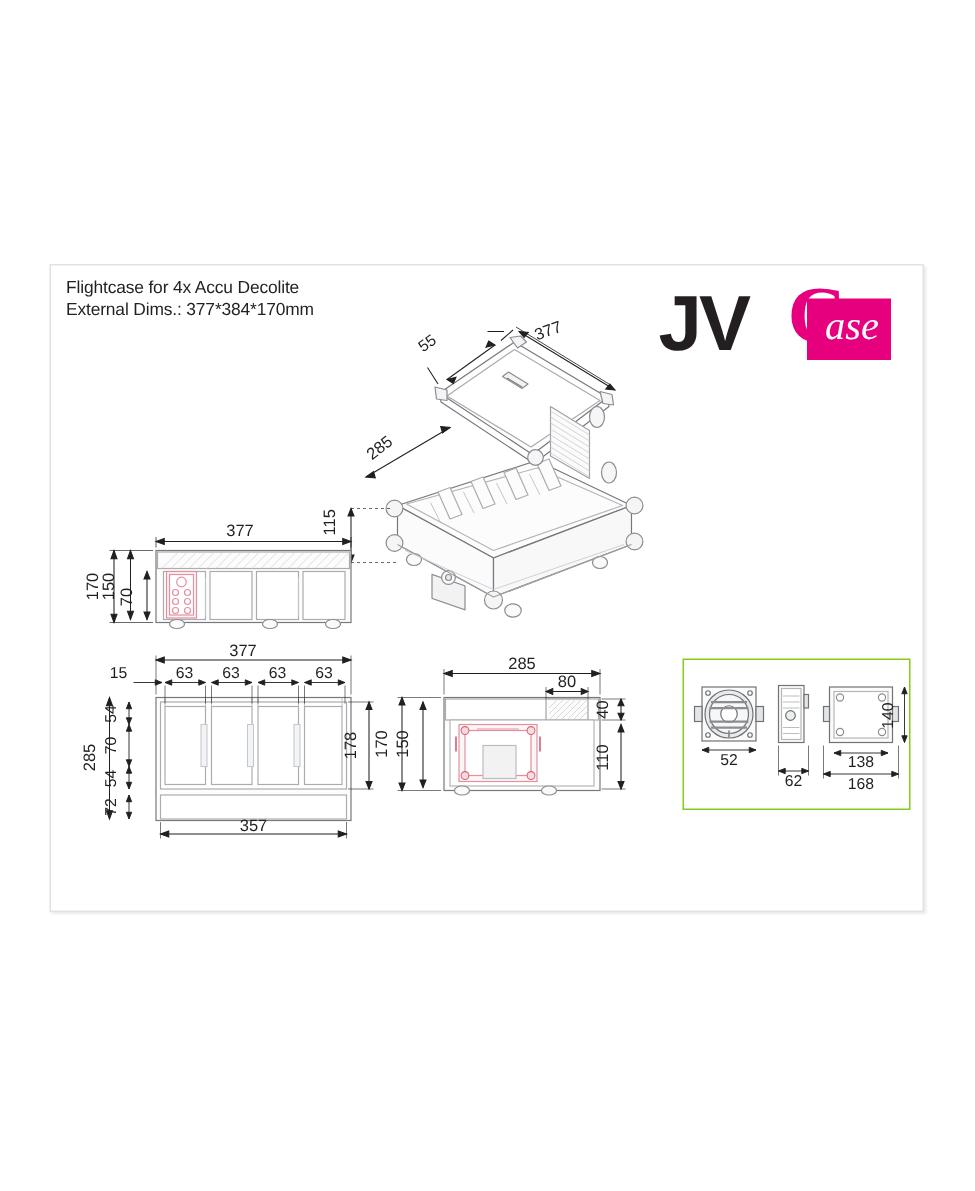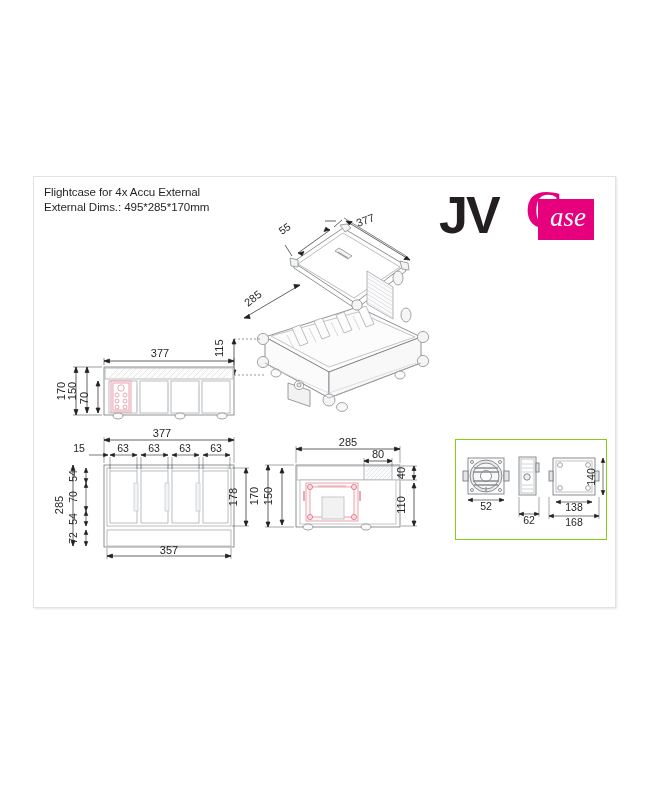--- a/index.html
+++ b/index.html
@@ -70,22 +70,22 @@
   }
 </style>
 </head>
 <body>
 
 <div id="page">
 
   <div id="sheet">
 
     <div id="titleblock">
-      <div>Flightcase for 4x Accu External</div>
-      <div>External Dims.: 495*285*170mm</div>
+      <div>Flightcase for 4x Accu Decolite</div>
+      <div>External Dims.: 377*384*170mm</div>
     </div>
 
     <div id="logo">
       <svg width="168" height="62" viewBox="0 0 168 62">
 
         <rect x="101" y="18" width="56" height="41" fill="#E6007E"></rect>
 
         <text x="2" y="52" font-family="'Liberation Sans', sans-serif" font-size="52" font-weight="bold" fill="#231f20" letter-spacing="-2">JV</text>
 
         <text x="88" y="47" font-family="'Liberation Serif', serif" font-size="54" font-weight="bold" fill="#E6007E">C</text>

